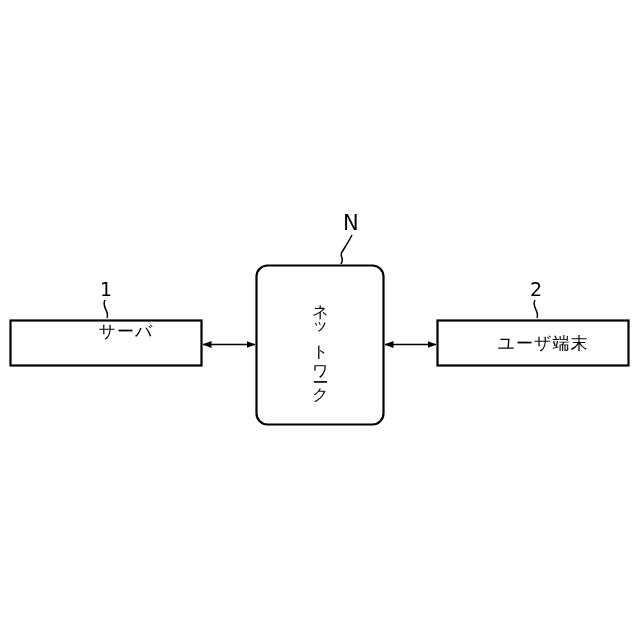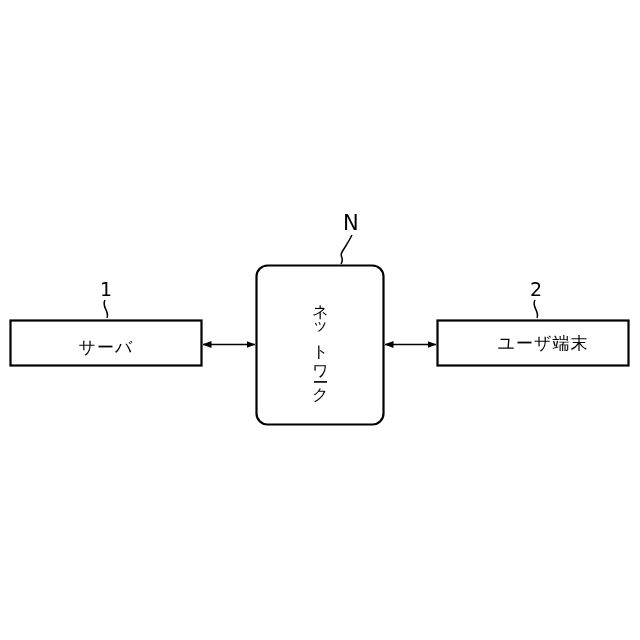--- a/index.html
+++ b/index.html
@@ -34,23 +34,24 @@
     justify-content: center;
     color: #000000;
     font-family: "DejaVu Sans", "Liberation Sans", sans-serif;
     font-size: 17px;
     letter-spacing: 1px;
     white-space: nowrap;
     pointer-events: none;
   }
   #server-box-label {
     left: 10px;
-    top: 324px;
+    top: 308px;
     width: 192px;
     height: 46px;
+    padding-left: 20px;
   }
   #terminal-box-label {
     left: 437px;
     top: 320px;
     width: 212px;
     height: 46px;
     border-radius: 14px;
   }
   #network-box-label {
     left: 256px;

